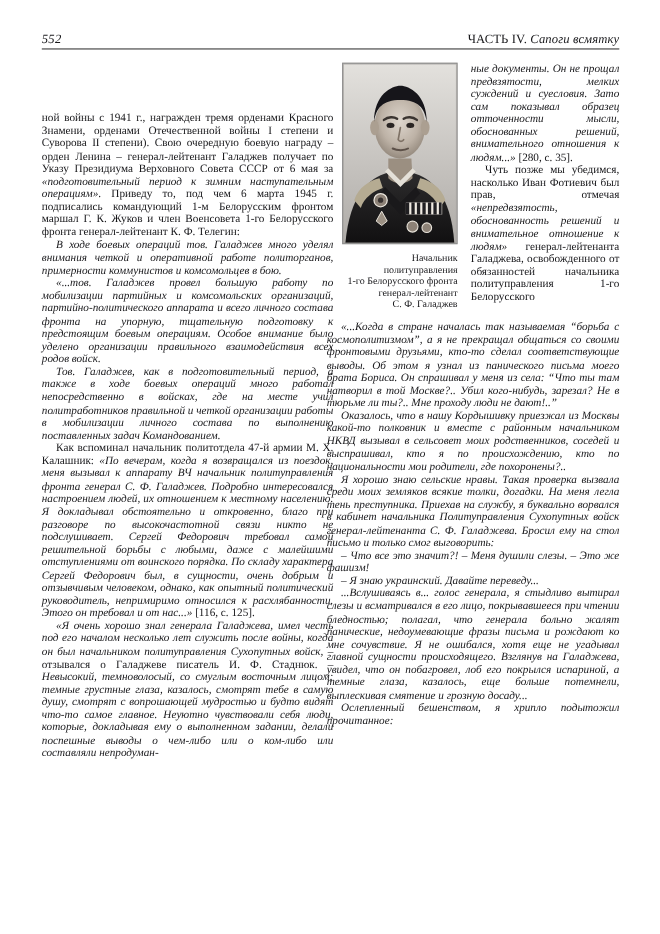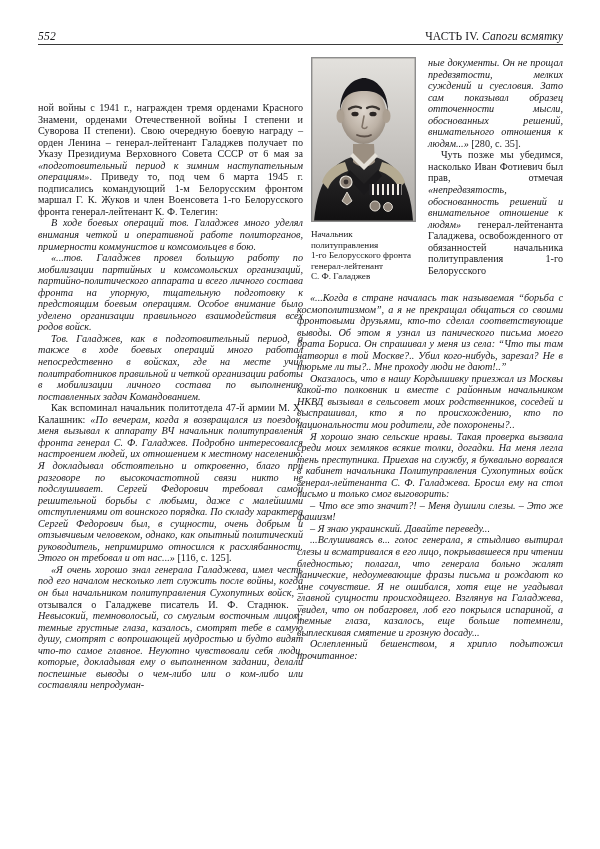--- a/index.html
+++ b/index.html
@@ -104,21 +104,21 @@
     width: 103px;
     height: 163px;
     border: 1px solid #8d8d8d;
     background: #c9c6c2;
     position: relative;
     overflow: hidden;
   }
   .photo svg { display: block; }
   .figcap {
     margin-top: 7px;
-    text-align: left;
+    text-align: right;
     font-size: 9.1px;
     line-height: 10.6px;
   }
   .figcap div { white-space: nowrap; }
 </style>
 </head>
 <body>
 
 <div class="page">
 

